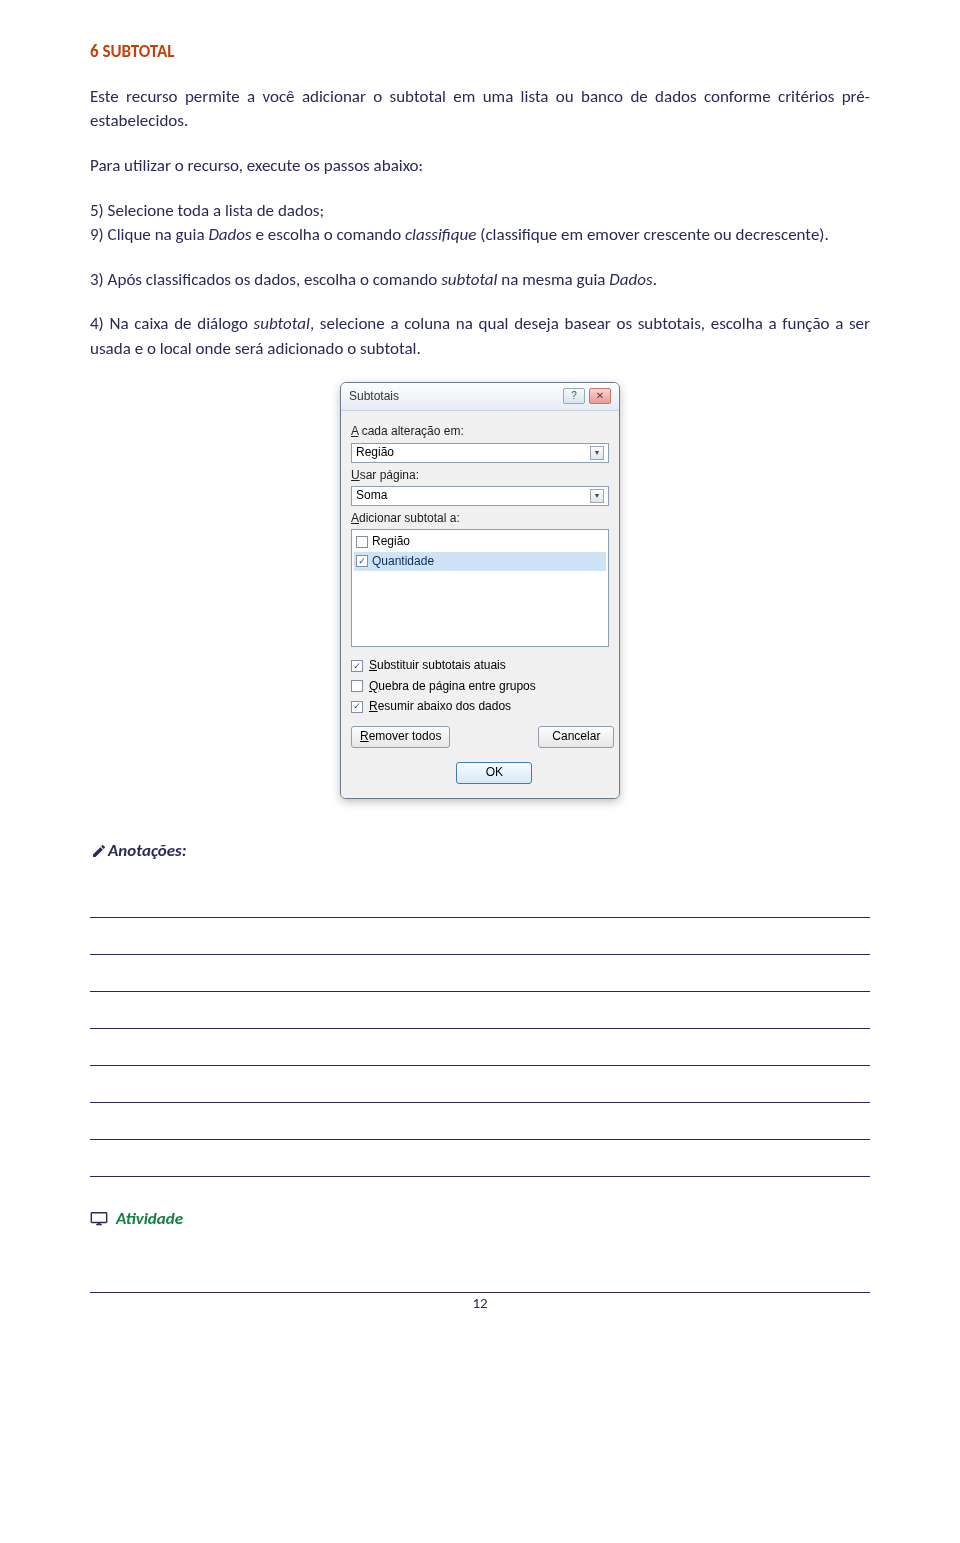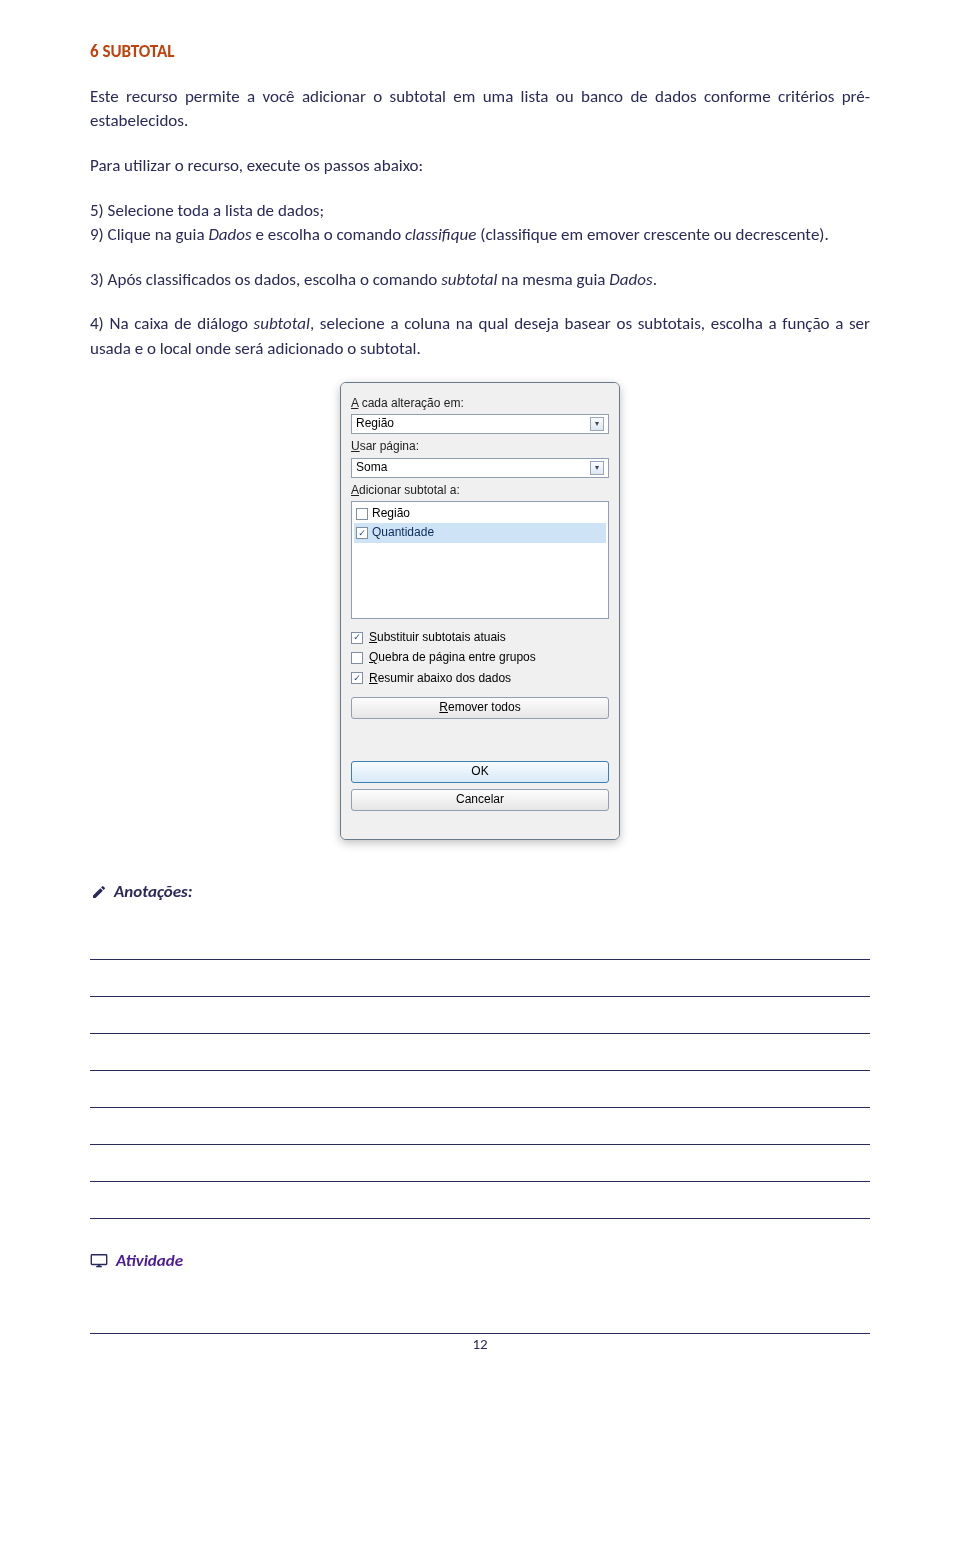--- a/index.html
+++ b/index.html
@@ -55,21 +55,21 @@
     border: 1px solid #9aa7b5;
     border-radius: 2px;
     background: linear-gradient(#f6f9fc,#dce4ee);
     display: flex; align-items: center; justify-content: center;
     font-size: 10px; color: #44586e;
   }
   .tb-btn.close {
     background: linear-gradient(#f8d4d2,#e99a96);
     border-color: #c77570; color: #7a2b27;
   }
-  .dlg-body { padding: 8px 10px 28px 10px; background: #f0f0f0; }
+  .dlg-body { padding: 8px 10px 14px 10px; background: #f0f0f0; }
   .lbl { display: block; margin: 4px 0 2px 0; color: #222; }
   .underline-char { text-decoration: underline; }
   .select {
     width: 100%;
     height: 20px;
     border: 1px solid #8f9eb0;
     background: #fff;
     display: flex; align-items: center; justify-content: space-between;
     padding: 0 4px;
     font-size: 12px;
@@ -95,21 +95,21 @@
   .chk {
     width: 12px; height: 12px;
     border: 1px solid #7f8fa0;
     background:#fff;
     display:flex;align-items:center;justify-content:center;
     font-size:9px;color:#224488;line-height:1;
   }
   .checks { margin-top: 10px; }
   .check-row { display:flex; align-items:center; gap:6px; margin:3px 0; font-size:12px; }
   .btn-row {
-    display:flex; gap:6px; margin-top:10px;flex-direction:column;
+    display:flex; gap:6px; margin-top:10px;
   }
   .dlg-btn {
     flex: 0 0 auto;
     min-width: 76px;
     height: 22px;
     border: 1px solid #8f9eb0;
     border-radius: 3px;
     background: linear-gradient(#fdfdfd,#e6e6e6);
     font-size: 12px;
     display:flex;align-items:center;justify-content:center;
@@ -119,39 +119,39 @@
     border-color:#3c7fb1;
     background: linear-gradient(#f7fbff,#d7e9f7);
     margin-top: 36px;
   }
 
   .annot-block { margin-top: 20px; }
   .annot-title {
     font-style: italic;
     font-weight: bold;
     color: #2a2a5a;
-    display:flex; align-items:center; gap:6px;
+    display:flex; align-items:center; 
     font-size: 17px;
     margin-bottom: 18px;
   }
   .pencil-icon {
     width:18px;height:18px;display:inline-flex;align-items:center;justify-content:center;
   }
   .screen-icon {
     width:18px;height:14px;display:inline-flex;align-items:center;justify-content:center;
   }
   .lines-area { margin-bottom: 30px; }
   .writeline {
     border-bottom: 1.5px solid #2a2a5a;
     height: 37px;
   }
   .activity-title {
     font-style: italic;
     font-weight: bold;
-    color: #4c1d95;
+    color: #15803d;
     display:flex; align-items:center; gap:8px;
     font-size: 17px;
     margin: 26px 0 60px 0;
   }
   .footer {
     border-top: 1.5px solid #2a2a5a;
     text-align: center;
     color: #2a2a5a;
     font-size: 15px;
   }
@@ -173,20 +173,27 @@
 <p class="body">
   <span>3) Após classificados os dados, escolha o comando </span><span class="italic">subtotal</span><span> na mesma guia </span><span class="italic">Dados</span><span>.</span>
 </p>
 
 <p class="body">
   <span>4) Na caixa de diálogo </span><span class="italic">subtotal</span><span>, selecione a coluna na qual deseja basear os subtotais, escolha a função a ser usada e o local onde será adicionado o subtotal.</span>
 </p>
 
 <div class="dialog-wrap">
   <div class="dialog">
+    <div class="titlebar">
+      <span class="titlebar-left">Subtotais</span>
+      <div class="titlebar-btns">
+        <div class="tb-btn">?</div>
+        <div class="tb-btn close">✕</div>
+      </div>
+    </div>
     <div class="dlg-body">
       <label class="lbl"><span class="underline-char">A</span><span> cada alteração em:</span></label>
       <div class="select">
         <span>Região</span>
         <span class="arrow">▾</span>
       </div>
 
       <label class="lbl"><span class="underline-char">U</span><span>sar página:</span></label>
       <div class="select">
         <span>Soma</span>

